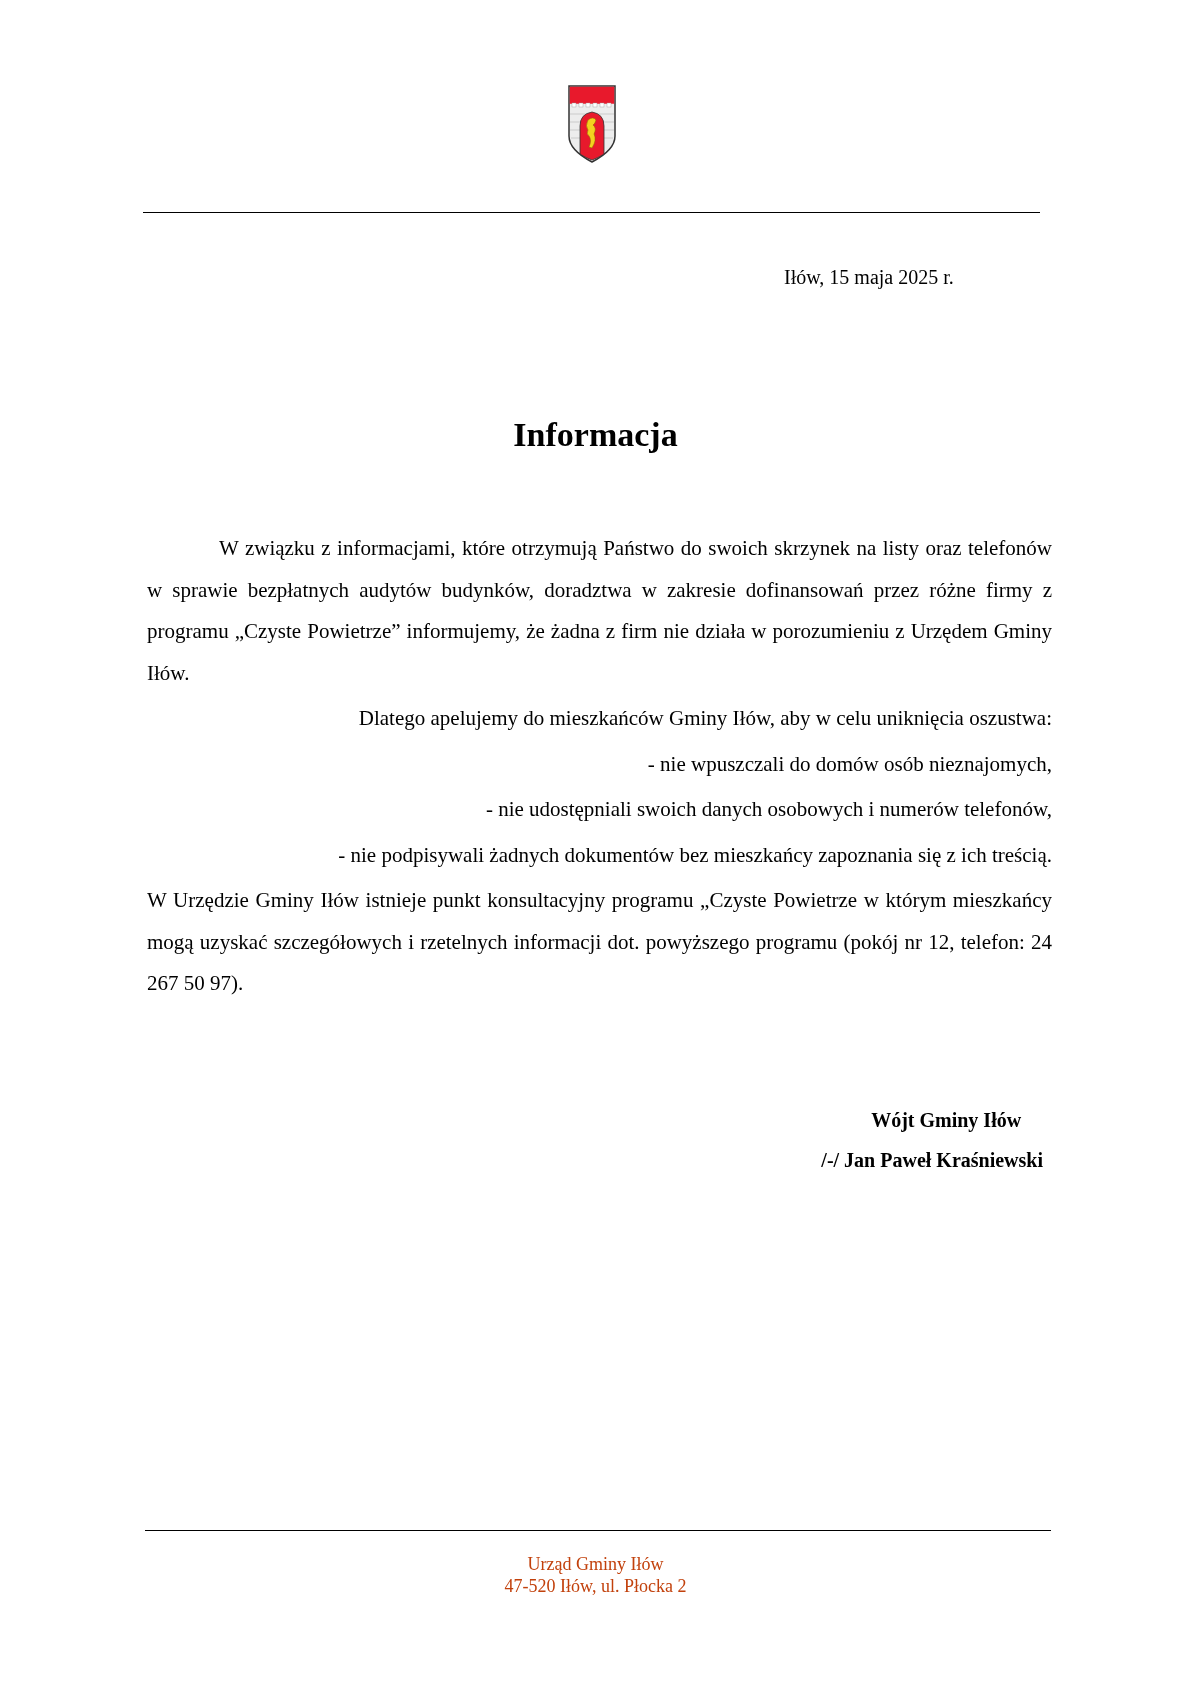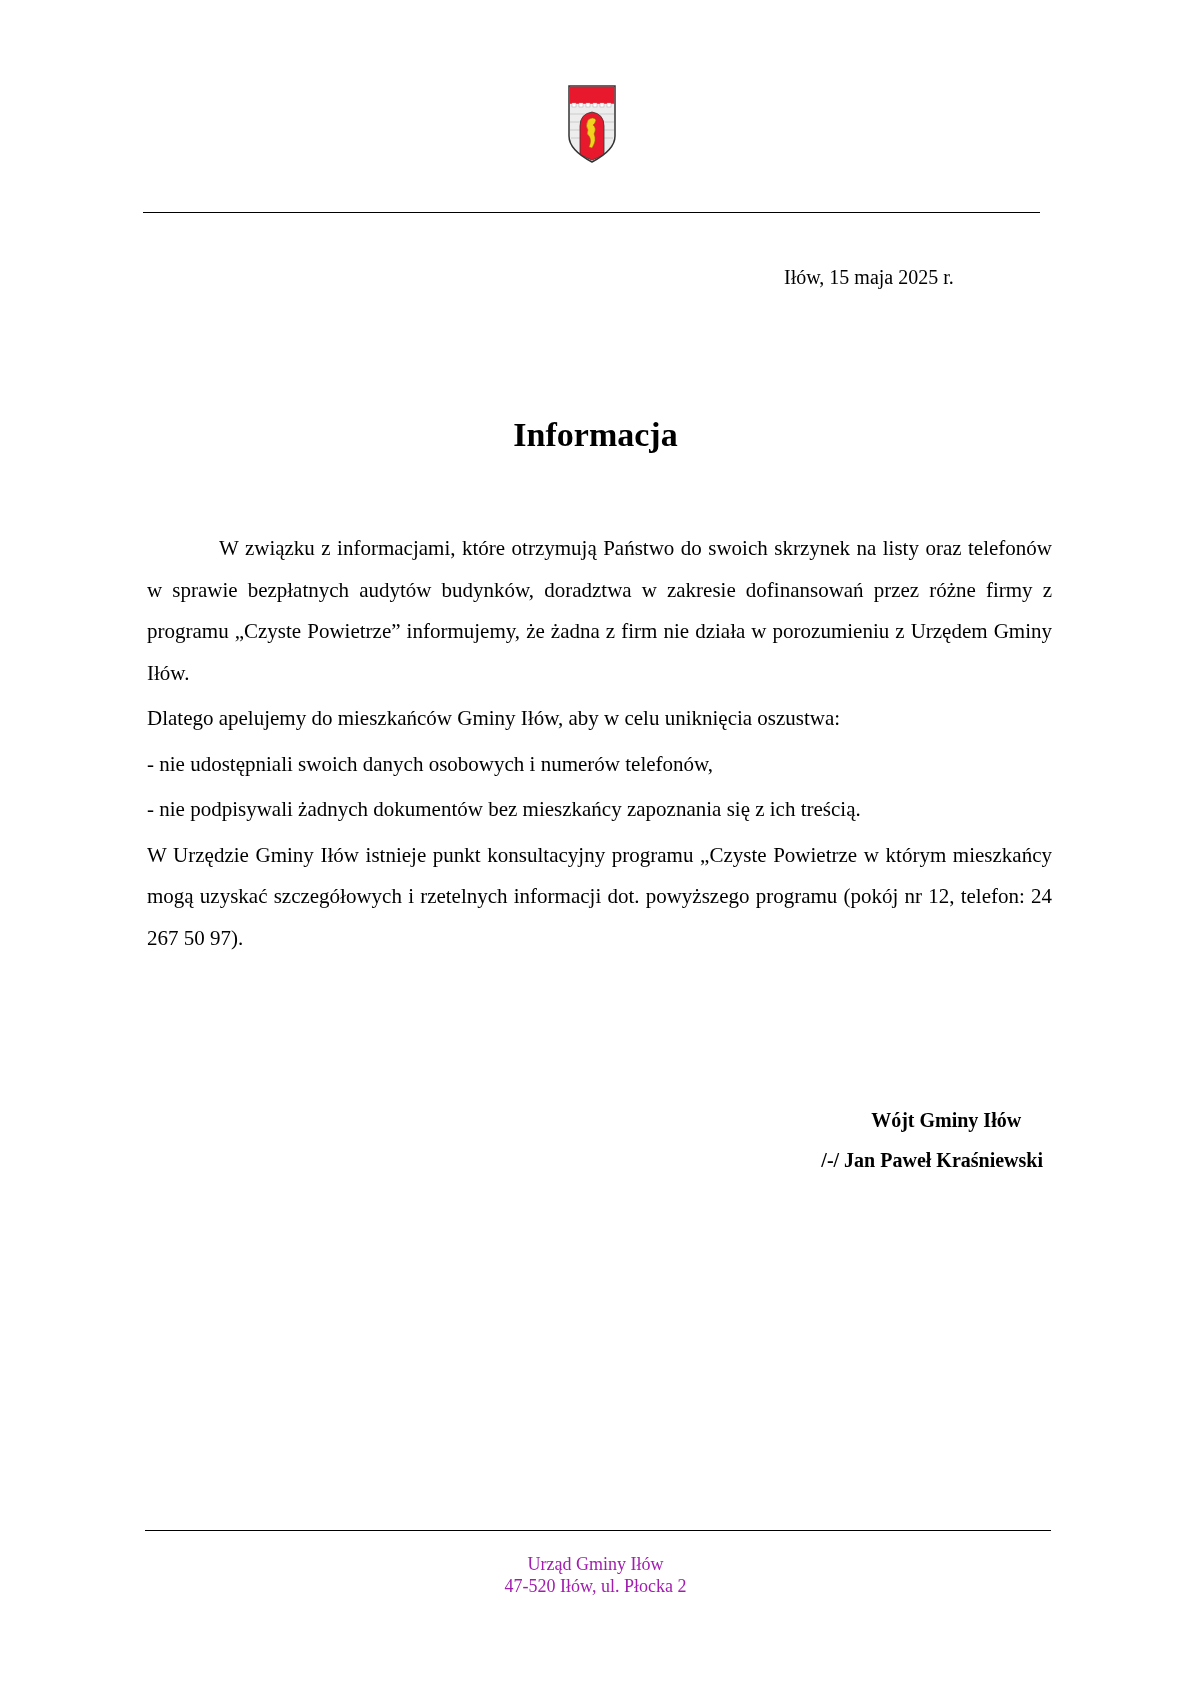--- a/index.html
+++ b/index.html
@@ -8,27 +8,27 @@
   .crest { position: absolute; left: 567px; top: 84px; width: 50px; height: 80px; }
   .rule { position: absolute; height: 1px; background: #000; }
   .rule-top { left: 143px; top: 212px; width: 897px; }
   .rule-bottom { left: 145px; top: 1530px; width: 906px; }
   .date { position: absolute; left: 784px; top: 262px; font-size: 20px; line-height: 30px; }
   .title { position: absolute; left: 0; width: 1191px; top: 390px; text-align: center;
            font-size: 34px; font-weight: bold; line-height: 50px; margin-top: 20px; }
   .body { position: absolute; left: 143px; top: 524px; width: 913px; font-size: 21px; }
   .body p { margin: 4px; line-height: 41.5px; text-align: justify; }
   .body p.indent { text-indent: 72px; }
-  .body p.left { text-align: left; font-family: Liberation Serif, serif; }
+  .body p.left { text-align: right; font-family: Liberation Serif, serif; }
   .sig { position: absolute; right: 148px; top: 1100px; text-align: center; font-weight: bold;
          font-size: 20px; line-height: 40px; }
   .sig div { }
   .sig .l1 { padding-left: 28px; }
   .footer { position: absolute; left: 0; width: 1191px; top: 1553px; text-align: center;
-            color: #a21caf; font-size: 18px; line-height: 22px; }
+            color: #c2410c; font-size: 18px; line-height: 22px; }
 </style>
 </head>
 <body>
 
 <svg class="crest" viewBox="0 0 50 80">
   <path d="M2 2 H48 V52 Q48 66 25 78 Q2 66 2 52 Z" fill="#ededed" stroke="#333" stroke-width="1.5"></path>
   <rect x="2.75" y="2.75" width="44.5" height="17" fill="#e8192c"></rect>
   <g fill="#ffffff" stroke="#999" stroke-width="0.4">
     <rect x="5" y="19" width="4" height="4"></rect>
       <rect x="12" y="19" width="4" height="4"></rect>
@@ -49,20 +49,21 @@
 
 <div class="rule rule-top"></div>
 
 <div class="date">Iłów, 15 maja 2025 r.</div>
 
 <div class="title">Informacja</div>
 
 <div class="body">
   <p class="indent">W związku  z informacjami, które otrzymują Państwo do swoich skrzynek na listy oraz telefonów w sprawie bezpłatnych audytów budynków, doradztwa w zakresie dofinansowań przez różne firmy z programu „Czyste Powietrze” informujemy, że żadna z firm nie działa w porozumieniu z Urzędem Gminy Iłów.</p>
   <p class="left">Dlatego apelujemy do mieszkańców Gminy Iłów, aby w celu uniknięcia oszustwa:</p>
+  <p class="left">- nie wpuszczali do domów osób nieznajomych,</p>
   <p class="left">- nie udostępniali swoich danych osobowych i numerów telefonów,</p>
   <p class="left">- nie podpisywali żadnych dokumentów bez mieszkańcy zapoznania się z ich treścią.</p>
   <p>W Urzędzie Gminy Iłów istnieje punkt konsultacyjny programu „Czyste Powietrze w którym mieszkańcy mogą uzyskać szczegółowych i rzetelnych informacji dot. powyższego programu (pokój nr 12, telefon: 24 267 50 97).</p>
 </div>
 
 <div class="sig">
   <div class="l1">Wójt Gminy Iłów</div>
   <div>/-/ Jan Paweł Kraśniewski</div>
 </div>
 

